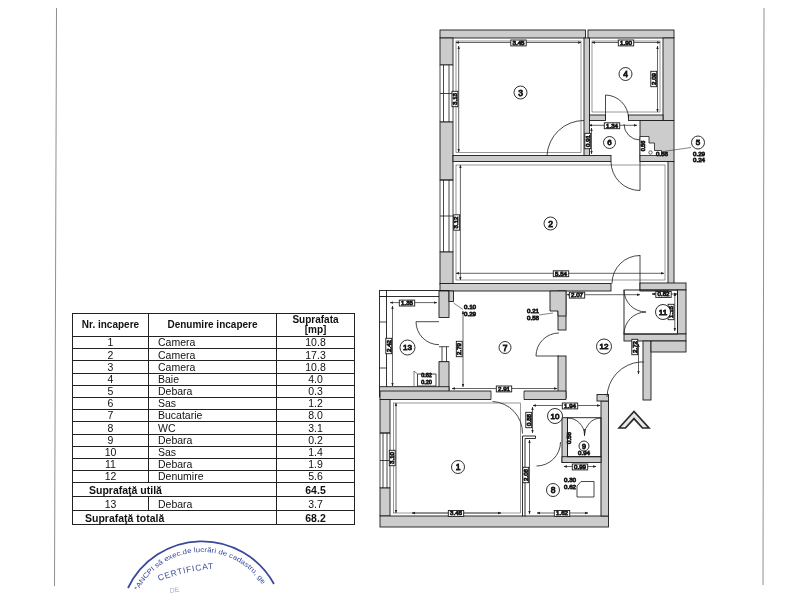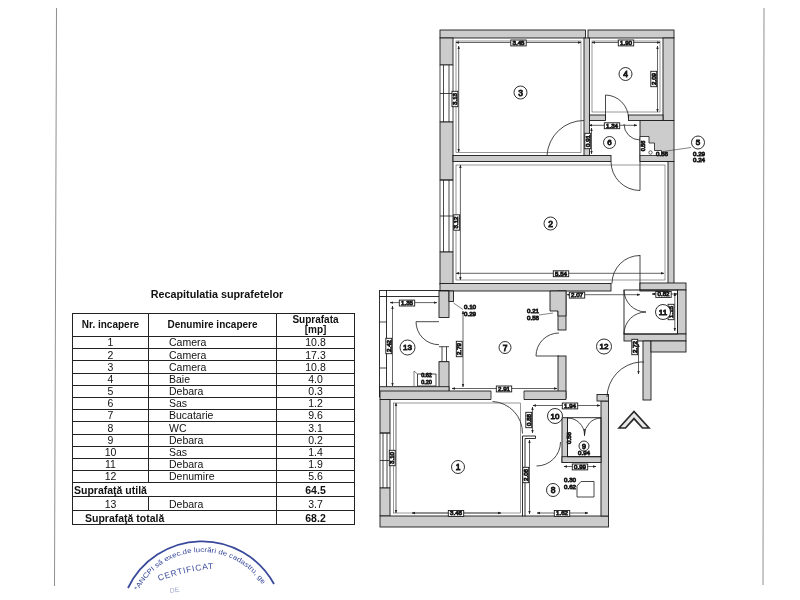--- a/index.html
+++ b/index.html
@@ -6,28 +6,27 @@
 #page{position:relative;width:800px;height:600px;background:#fff;overflow:hidden;
   font-family:"Liberation Sans", sans-serif;}
 #title{position:absolute;left:76px;top:288px;width:282px;text-align:center;
   font-size:10.8px;font-weight:bold;color:#111;}
 table.rec{position:absolute;left:72px;top:313px;border-collapse:collapse;
   font-size:10.5px;color:#111;table-layout:fixed;}
 table.rec td,table.rec th{border:1px solid #222;padding:0;line-height:10.5px;
   height:11.2px;overflow:hidden;white-space:nowrap;}
 table.rec th{font-size:10px;line-height:10.5px;margin-left:39px;}
 table.rec td.c{text-align:center;}
-table.rec td.l{text-align:left;padding-left:20px;}
+table.rec td.l{text-align:left;padding-left:9px;}
 tr.bold td{font-weight:bold;}
 </style>
 </head>
 <body>
 <div id="page">
 
-<div id="title">Recapitulatia suprafetelor</div>
 
 <table class="rec">
 <colgroup>
         <col style="width:76px">
         <col style="width:128px">
         <col style="width:78px">
       </colgroup>
 <tbody>
         <tr style="height:23px">
           <th>Nr. incapere</th>
@@ -60,21 +59,21 @@
           <td class="c">0.3</td>
         </tr>
 <tr>
           <td class="c">6</td>
           <td class="l">Sas</td>
           <td class="c">1.2</td>
         </tr>
 <tr>
           <td class="c">7</td>
           <td class="l">Bucatarie</td>
-          <td class="c">9.6</td>
+          <td class="c">8.0</td>
         </tr>
 <tr>
           <td class="c">8</td>
           <td class="l">WC</td>
           <td class="c">3.1</td>
         </tr>
 <tr>
           <td class="c">9</td>
           <td class="l">Debara</td>
           <td class="c">0.2</td>
@@ -88,21 +87,21 @@
           <td class="c">11</td>
           <td class="l">Debara</td>
           <td class="c">1.9</td>
         </tr>
 <tr>
           <td class="c">12</td>
           <td class="l">Denumire</td>
           <td class="c">5.6</td>
         </tr>
 <tr class="bold" style="height:14px">
-          <td colspan="2" class="l" style="padding-left:1px">Suprafaţă utilă</td>
+          <td colspan="2" class="l" style="padding-left:16px">Suprafaţă utilă</td>
           <td class="c">64.5</td>
         </tr>
 <tr style="height:14px">
           <td class="c">13</td>
           <td class="l">Debara</td>
           <td class="c">3.7</td>
         </tr>
 <tr class="bold" style="height:14px">
           <td colspan="2" class="l" style="padding-left:12px">Suprafaţă totală</td>
           <td class="c">68.2</td>

